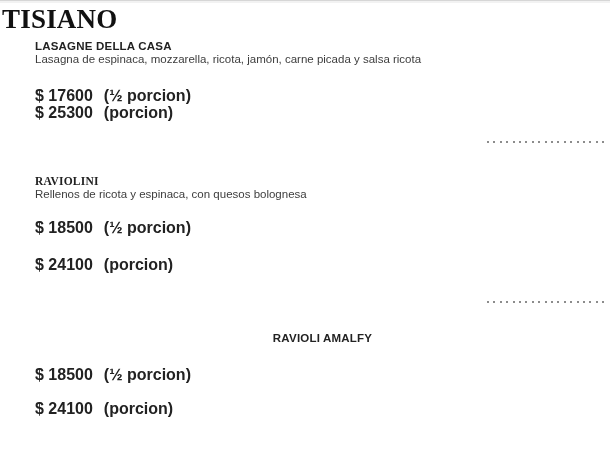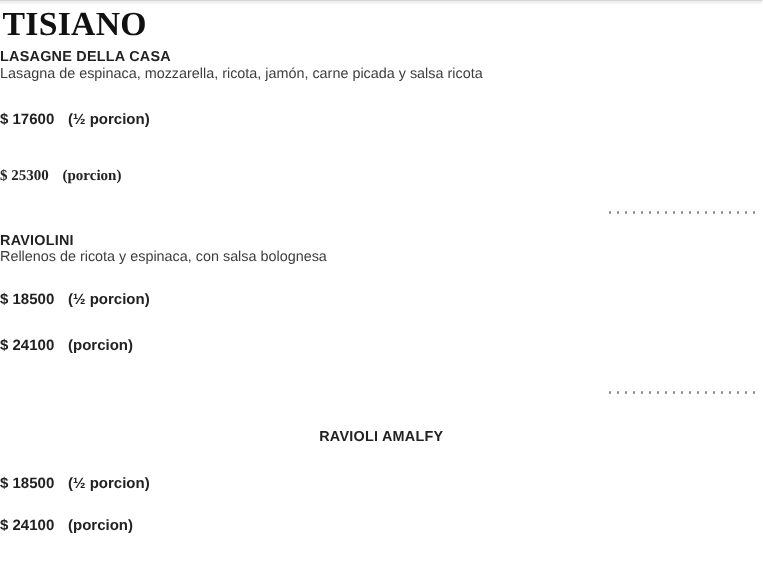--- a/index.html
+++ b/index.html
@@ -22,38 +22,39 @@
   .page-title {
     font-family: "Liberation Serif", "DejaVu Serif", serif;
     font-weight: 700;
     font-size: 27px;
     line-height: 24px;
     letter-spacing: 0.2px;
     color: #111111;
     margin: 6px 0 0 2px;
   }
   .menu {
+    padding-left: 35px;
   }
   .item-name {
     font-size: 11.5px;
     font-weight: 700;
     line-height: 13px;
     letter-spacing: 0.2px;
     color: #222222;
     margin: 0;
   }
   .item-desc {
     font-size: 11.5px;
     font-weight: 400;
     line-height: 13px;
     color: #3d3d3d;
     margin: 0;
   }
   .price-row {
-    font-size: 12px;
+    font-size: 16px;
     font-weight: 700;
     line-height: 13px;
     color: #222222;
   }
   .price-row .portion {
     margin-left: 11px;
   }
   .separator {
     height: 2px;
     width: 121px;
@@ -61,23 +62,23 @@
     margin-right: 2px;
     background-image: repeating-linear-gradient(
       to right,
       #8c8c8c 0px, #8c8c8c 2px,
       transparent 2px, transparent 6.4px
     );
   }
   
   .s1-name { margin-top: 9px; }
   .s1-p1   { margin-top: 23px; }
-  .s1-p2   { margin-top: 32px; font-family: Liberation Serif, serif; }
+  .s1-p2   { margin-top: 4px; }
   .sep-1   { margin-top: 22px; }
-  .s2-name { margin-top: 16px; }
+  .s2-name { margin-top: 32px; font-family: Liberation Serif, serif; }
   .s2-p1   { margin-top: 20px; }
   .s2-p2   { margin-top: 24px; }
   .sep-2   { margin-top: 30px; }
   .s3-name { margin-top: 29px; text-align: center; }
   .s3-p1   { margin-top: 23px; }
   .s3-p2   { margin-top: 21px; }
 </style>
 </head>
 <body>
 
@@ -95,21 +96,21 @@
       </div>
       <div class="price-row s1-p2">
         <span class="amount">$ 25300</span><span class="portion">(porcion)</span>
       </div>
     </section>
 
     <div class="separator sep-1"></div>
 
     <section>
       <h2 class="item-name s2-name">RAVIOLINI</h2>
-      <p class="item-desc">Rellenos de ricota y espinaca, con salsa bolognesa</p>
+      <p class="item-desc">Rellenos de ricota y espinaca, con quesos bolognesa</p>
       <div class="price-row s2-p1">
         <span class="amount">$ 18500</span><span class="portion">(½ porcion)</span>
       </div>
       <div class="price-row s2-p2">
         <span class="amount">$ 24100</span><span class="portion">(porcion)</span>
       </div>
     </section>
 
     <div class="separator sep-2"></div>
 

